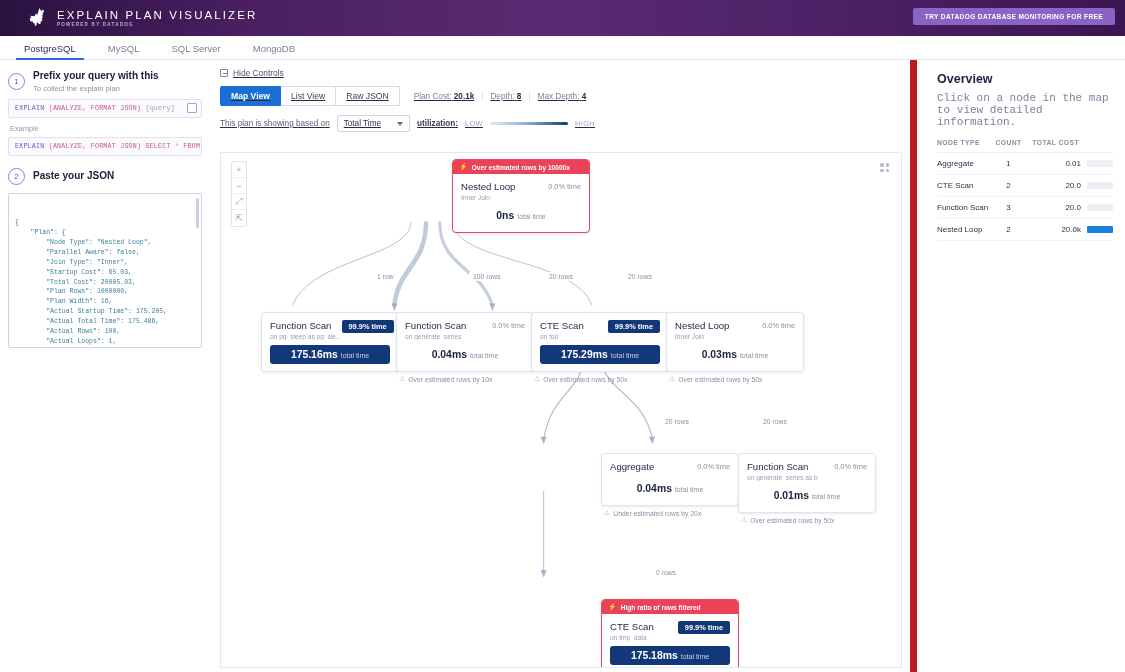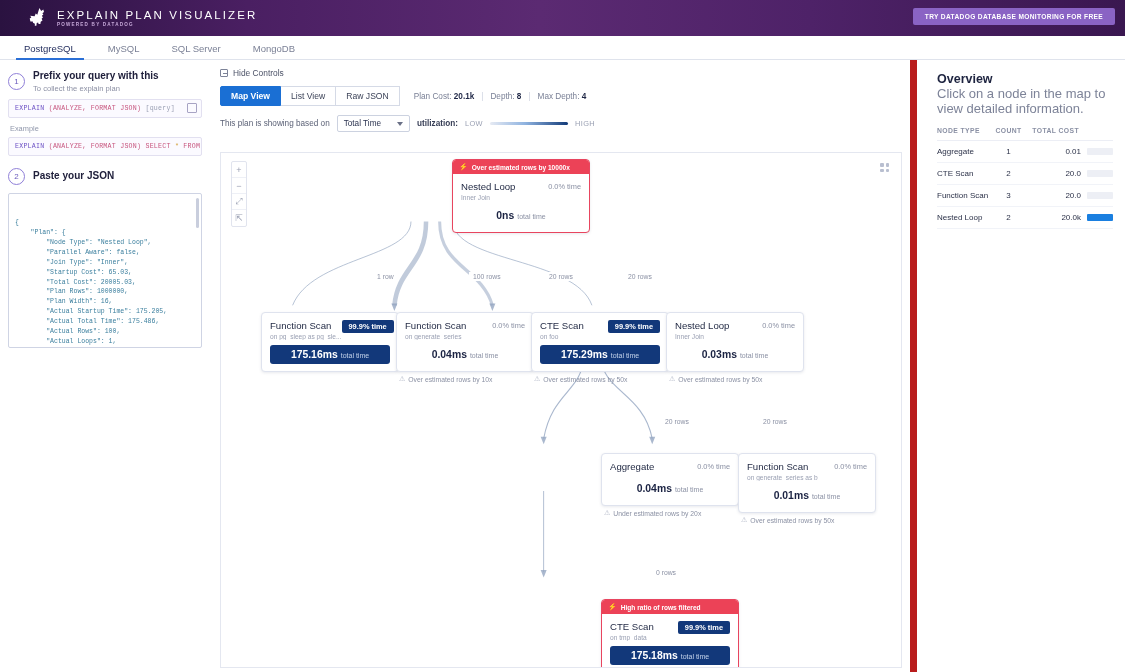--- a/index.html
+++ b/index.html
@@ -91,21 +91,21 @@
     height:155px; margin-top:8px; padding:5px 8px 5px 6px;
     font-family:"Liberation Mono", monospace; font-size:6.5px; line-height:1.52;
     color:#3b7f9e; overflow:hidden; position:relative; white-space:pre;
   }
   .jscroll{
     position:absolute; right:2px; top:4px; width:3px; height:30px;
     background:#c9cedd; border-radius:2px;
   }
 
   
-  .center{ flex:1 1 auto; position:relative; background:#fff; }
+  .center{ flex:1 1 auto; position:relative; background:#fff;text-decoration:underline; }
   .ctrl-strip{ padding:8px 0 0 10px; }
   .hide-ctrl{ display:flex; align-items:center; gap:5px; font-size:8.4px; color:#4d5368; cursor:pointer;}
   .hide-ico{
     width:8px;height:8px;border:1px solid #7d8398;border-radius:1px;position:relative;
   }
   .hide-ico:after{content:"";position:absolute;left:1.5px;top:3px;width:4px;height:1px;background:#7d8398;}
   .seg-row{ display:flex; align-items:center; gap:0; margin-top:8px; }
   .seg{
     border:1px solid #d5dae6; background:#fff; color:#3d4459;
     font-size:8.6px; padding:4px 10px; cursor:pointer; border-left:none;
@@ -182,21 +182,21 @@
     position:absolute; background:#fff; padding:1px 4px; font-size:6.8px; color:#8b91a4;
     z-index:4; white-space:nowrap;
   }
 
   
   .right-panel{
     width:215px; flex:0 0 215px; border-left:7px solid #b91c1c; padding:12px 12px 0 20px;
     background:#fff;
   }
   .ov-title{ font-size:12.5px; font-weight:700; color:#1e2440; }
-  .ov-sub{ font-size:13px; color:#7d8398; margin-top:0; }
+  .ov-sub{ font-size:11px; color:#7d8398; margin-top:6px;font-family:Liberation Mono, monospace; }
   table.ovt{ width:100%; border-collapse:collapse; margin-top:11px; }
   table.ovt th{
     font-size:6.8px; letter-spacing:.4px; color:#8a90a4; font-weight:700;
     text-align:left; padding:0 0 6px 0; border-bottom:1px solid #eceef5;
   }
   table.ovt th.c{ text-align:center; } table.ovt th.r{ text-align:right; padding-right:34px;}
   table.ovt td{ font-size:8px; color:#2b3148; padding:6px 0; border-bottom:1px solid #f1f3f8; }
   td.c{ text-align:center; } td.r{ text-align:right; }
   .cost-cell{ display:flex; align-items:center; justify-content:flex-end; gap:6px; }
   .cost-bar{ width:26px; height:7px; background:#edeff5; border-radius:1px; }

